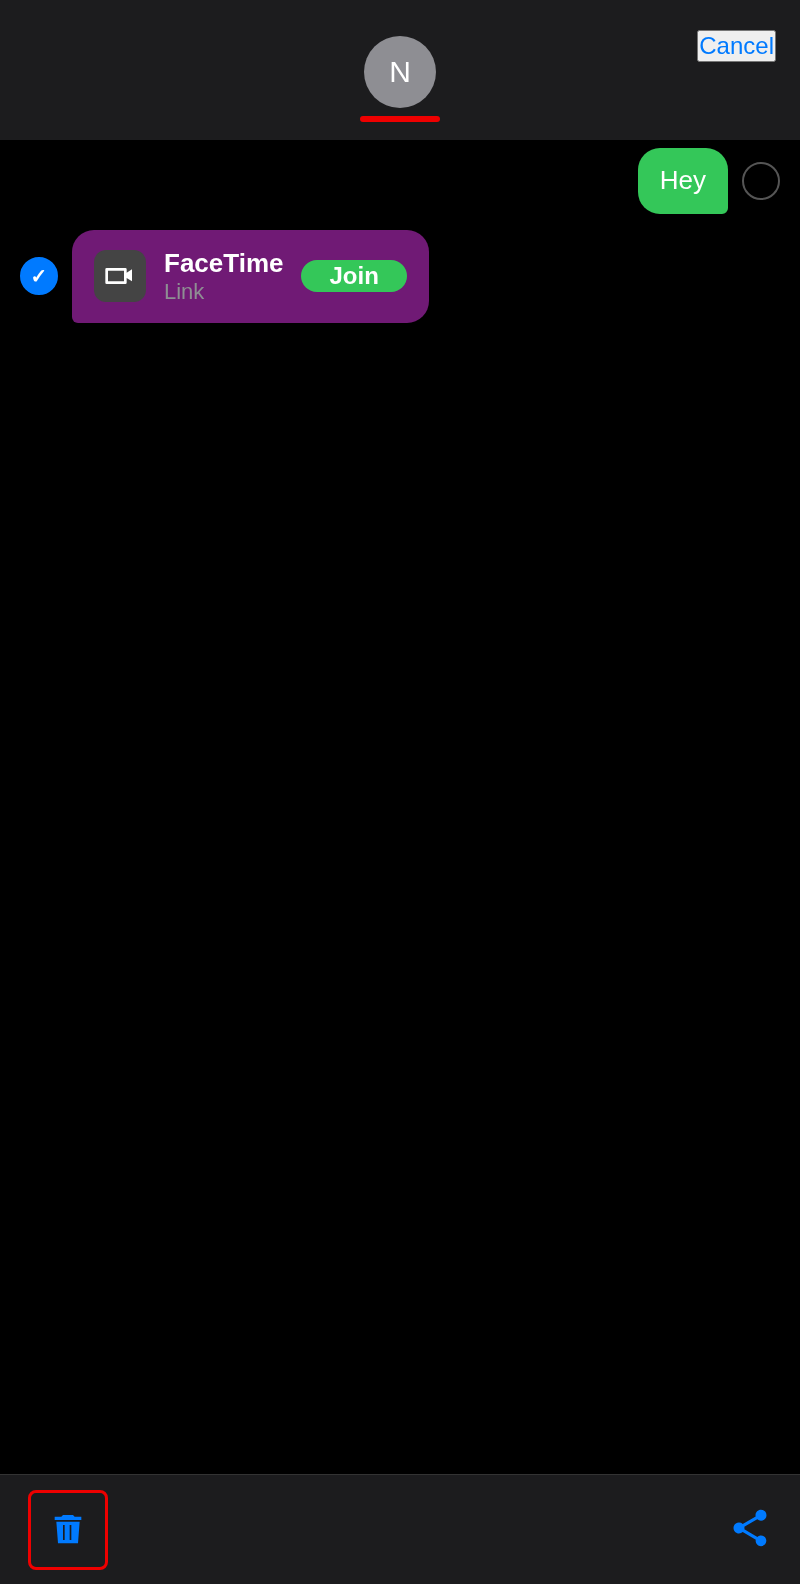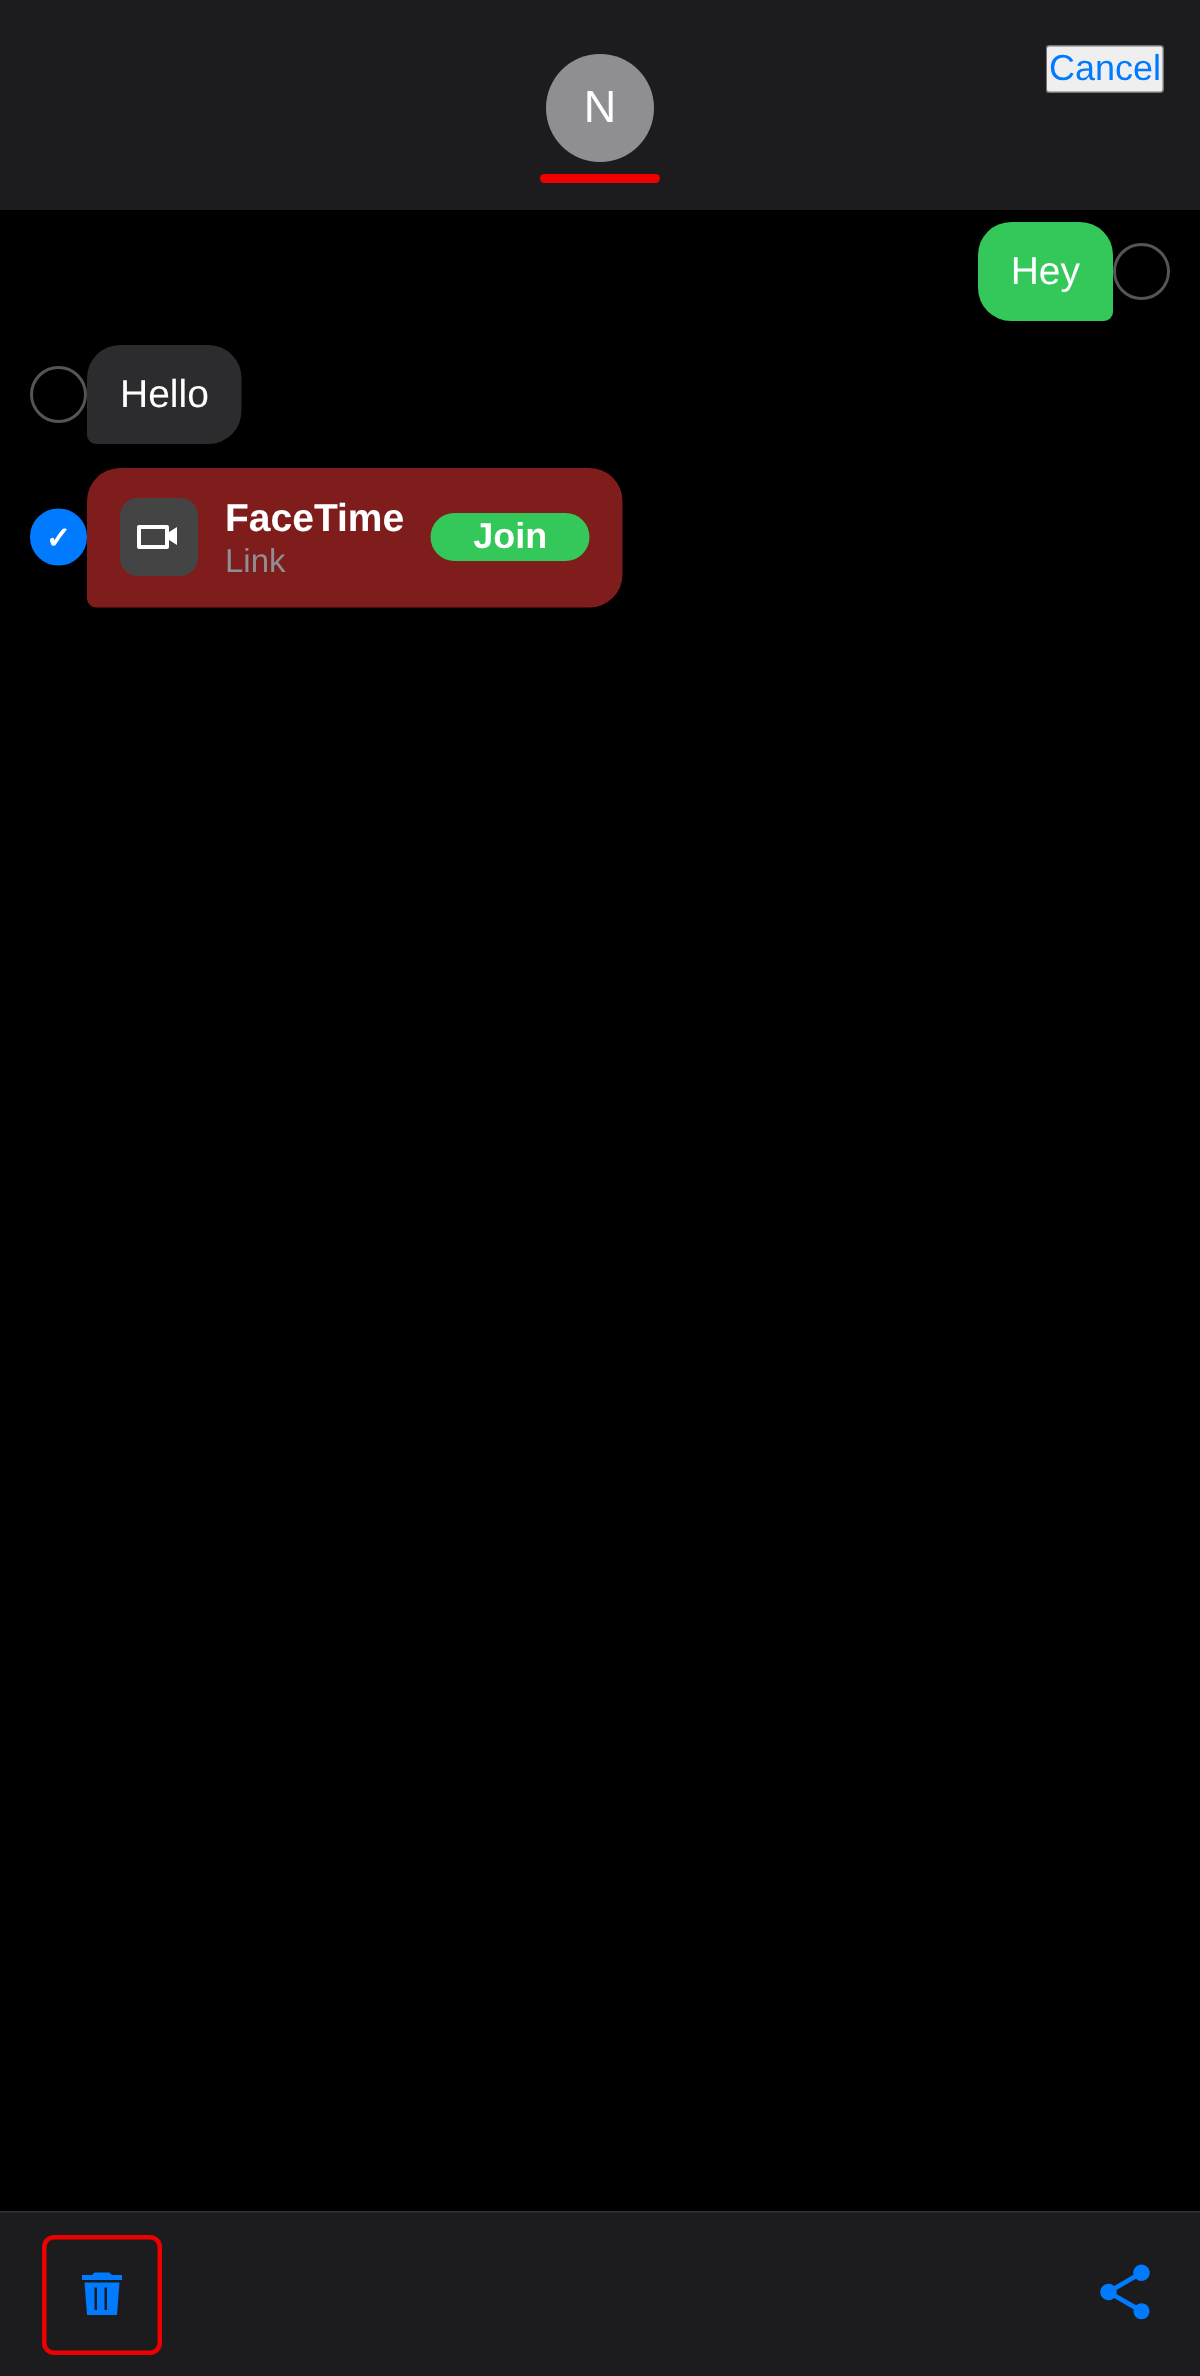--- a/index.html
+++ b/index.html
@@ -71,20 +71,21 @@
     .timestamp-header .msg-time {
       color: #8e8e93;
       font-size: 20px;
     }
 
     
     .message-row {
       display: flex;
       align-items: center;
       padding: 8px 20px;
+      gap: 14px;
     }
     .message-row.sent {
       justify-content: flex-end;
     }
     .message-row.received {
       justify-content: flex-start;
     }
 
     .select-circle {
       width: 38px;
@@ -123,21 +124,21 @@
       border-bottom-right-radius: 6px;
     }
     .bubble.dark {
       background: #2c2c2e;
       color: #fff;
       border-bottom-left-radius: 6px;
     }
 
     
     .facetime-bubble {
-      background: #7f1d1d;
+      background: #701a75;
       border-radius: 22px;
       border-bottom-left-radius: 6px;
       padding: 18px 22px;
       display: flex;
       align-items: center;
       gap: 18px;
       max-width: 560px;
     }
     .video-icon {
       width: 52px;
@@ -233,26 +234,20 @@
 <div class="chat-area">
 
 
   <div class="message-row sent">
     <div class="bubble green">
       <span>Hey</span>
     </div>
     <div class="select-circle"></div>
   </div>
 
-  <div class="message-row received">
-    <div class="select-circle"></div>
-    <div class="bubble dark">
-      <span>Hello</span>
-    </div>
-  </div>
 
 
   <div class="message-row received">
     <div class="select-circle checked"></div>
     <div class="facetime-bubble">
       <div class="video-icon">
         <svg viewBox="0 0 24 24" xmlns="http://www.w3.org/2000/svg">
           <path d="M15 8v8H3V8h12zm1-2H2a1 1 0 0 0-1 1v10a1 1 0 0 0 1 1h14a1 1 0 0 0 1-1v-3.5l4 2.5V7l-4 2.5V7a1 1 0 0 0-1-1z"></path>
         </svg>
       </div>

